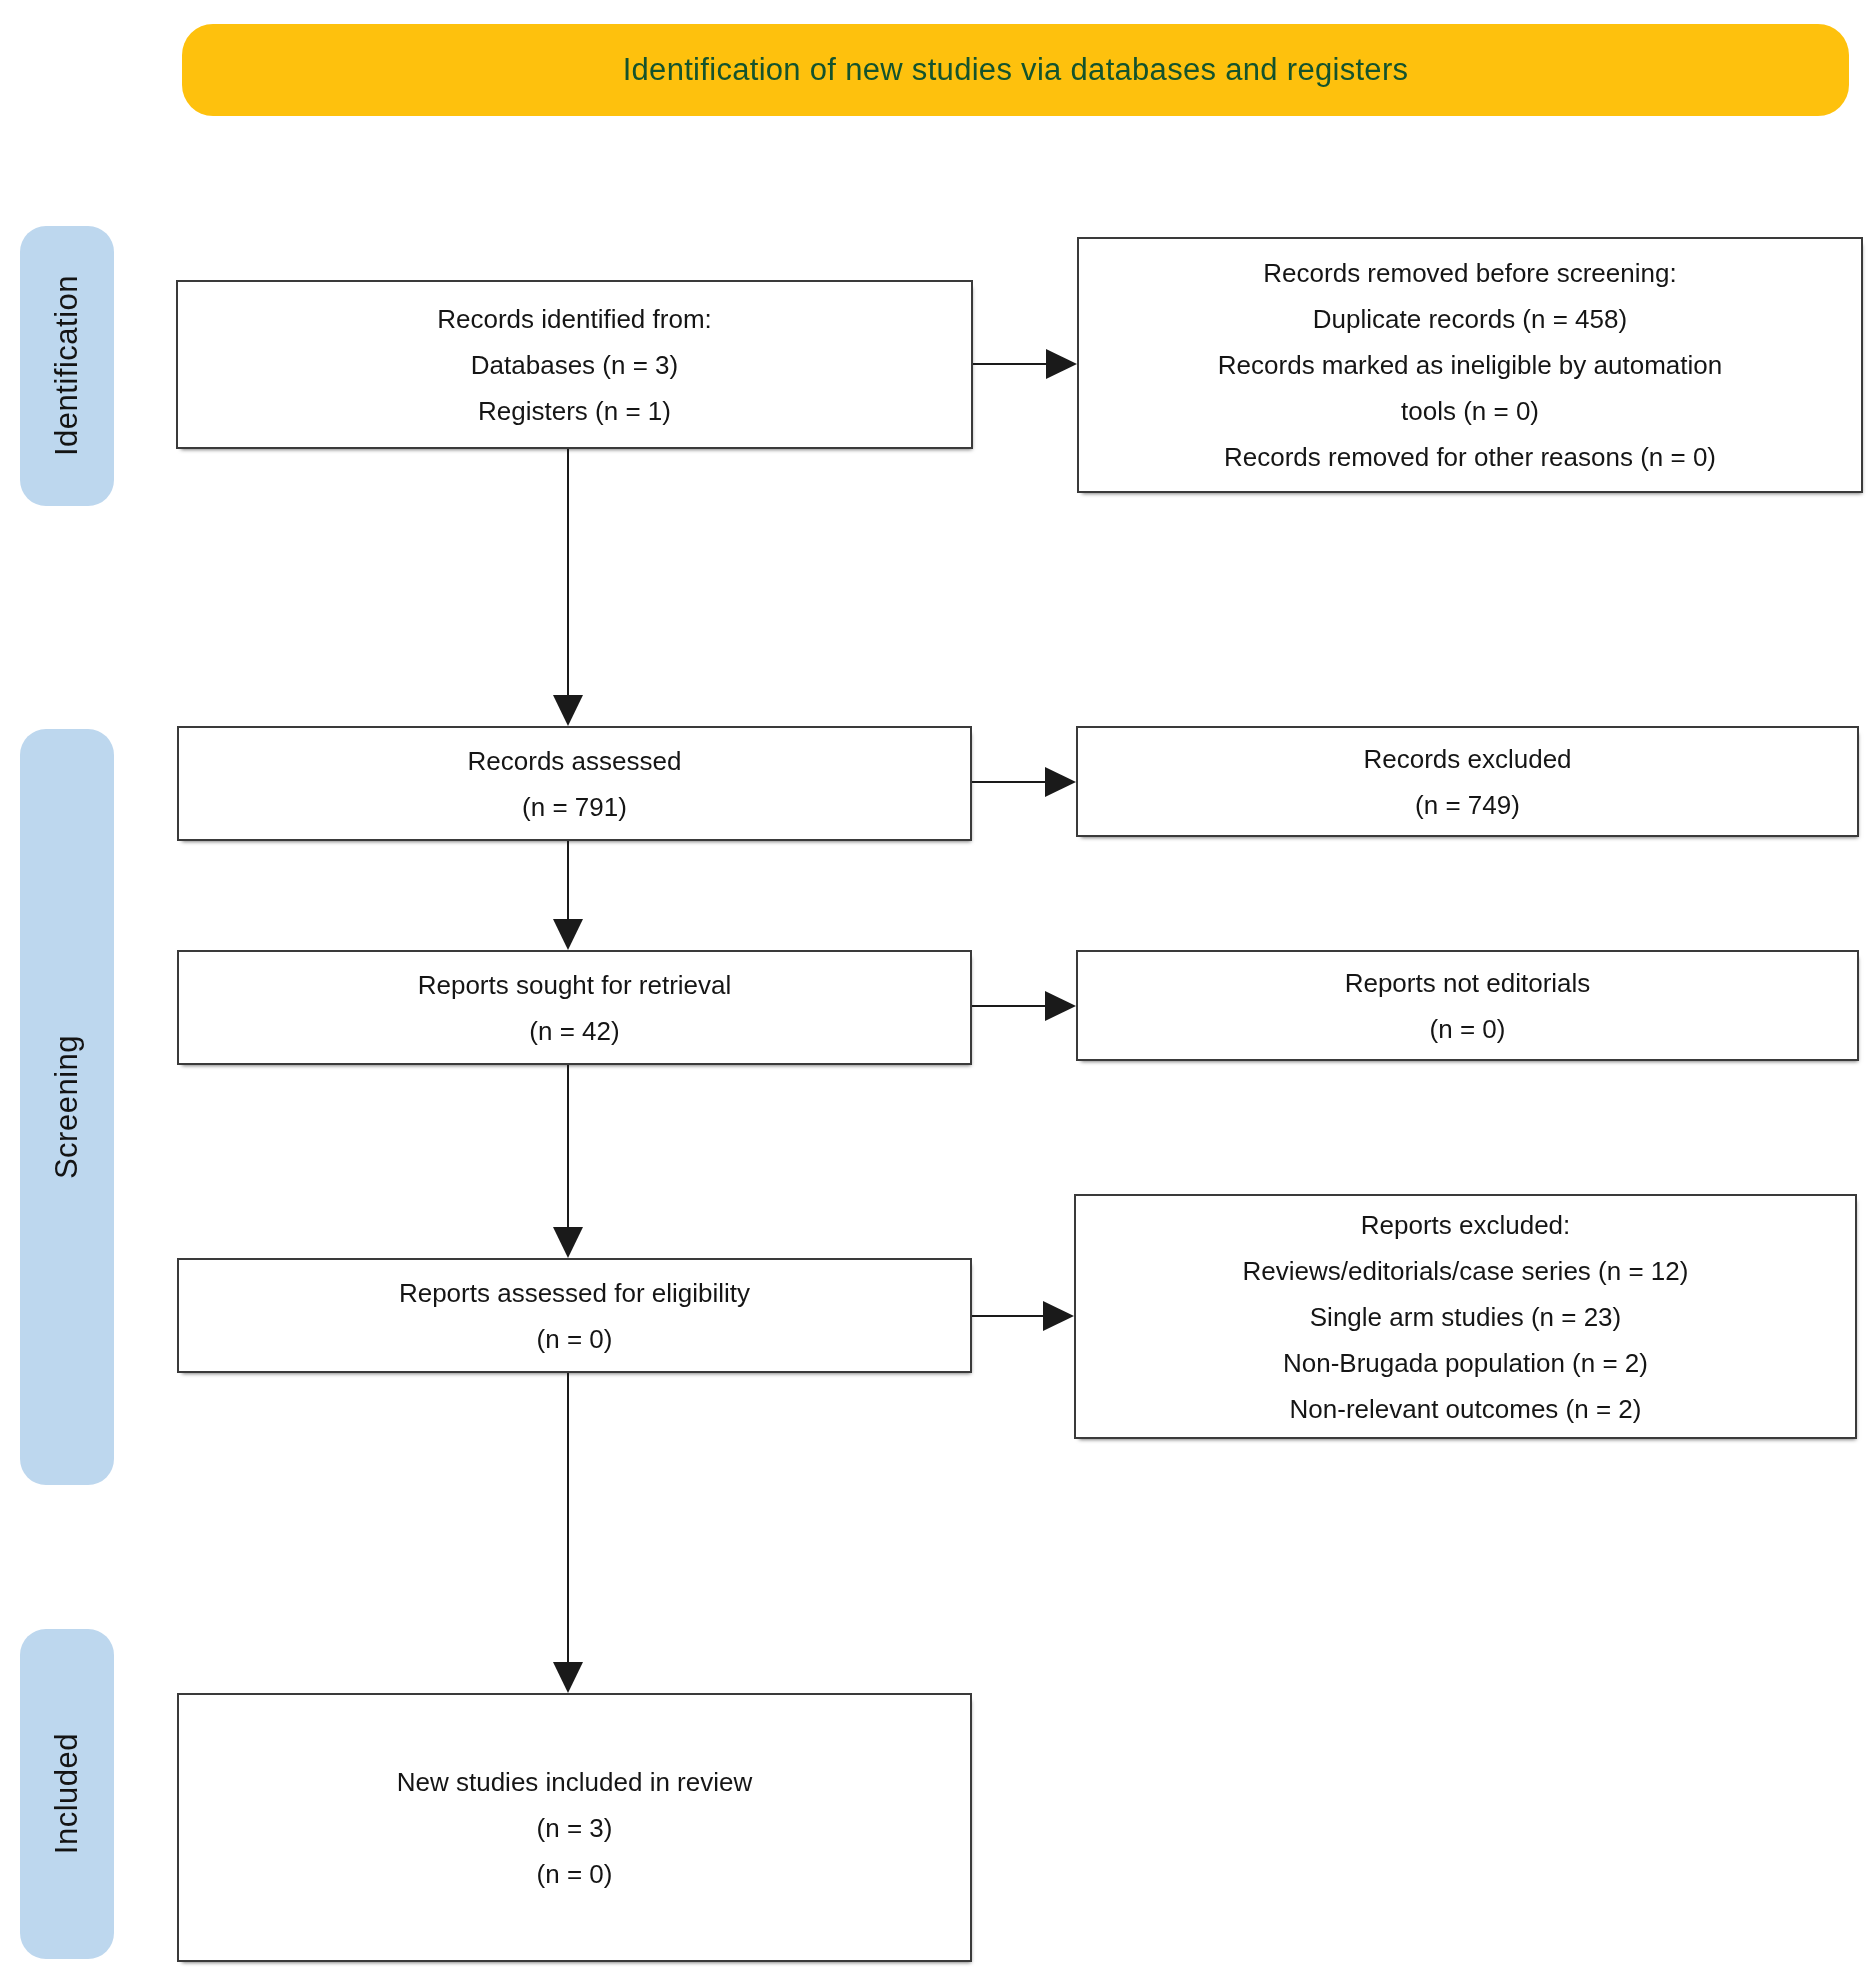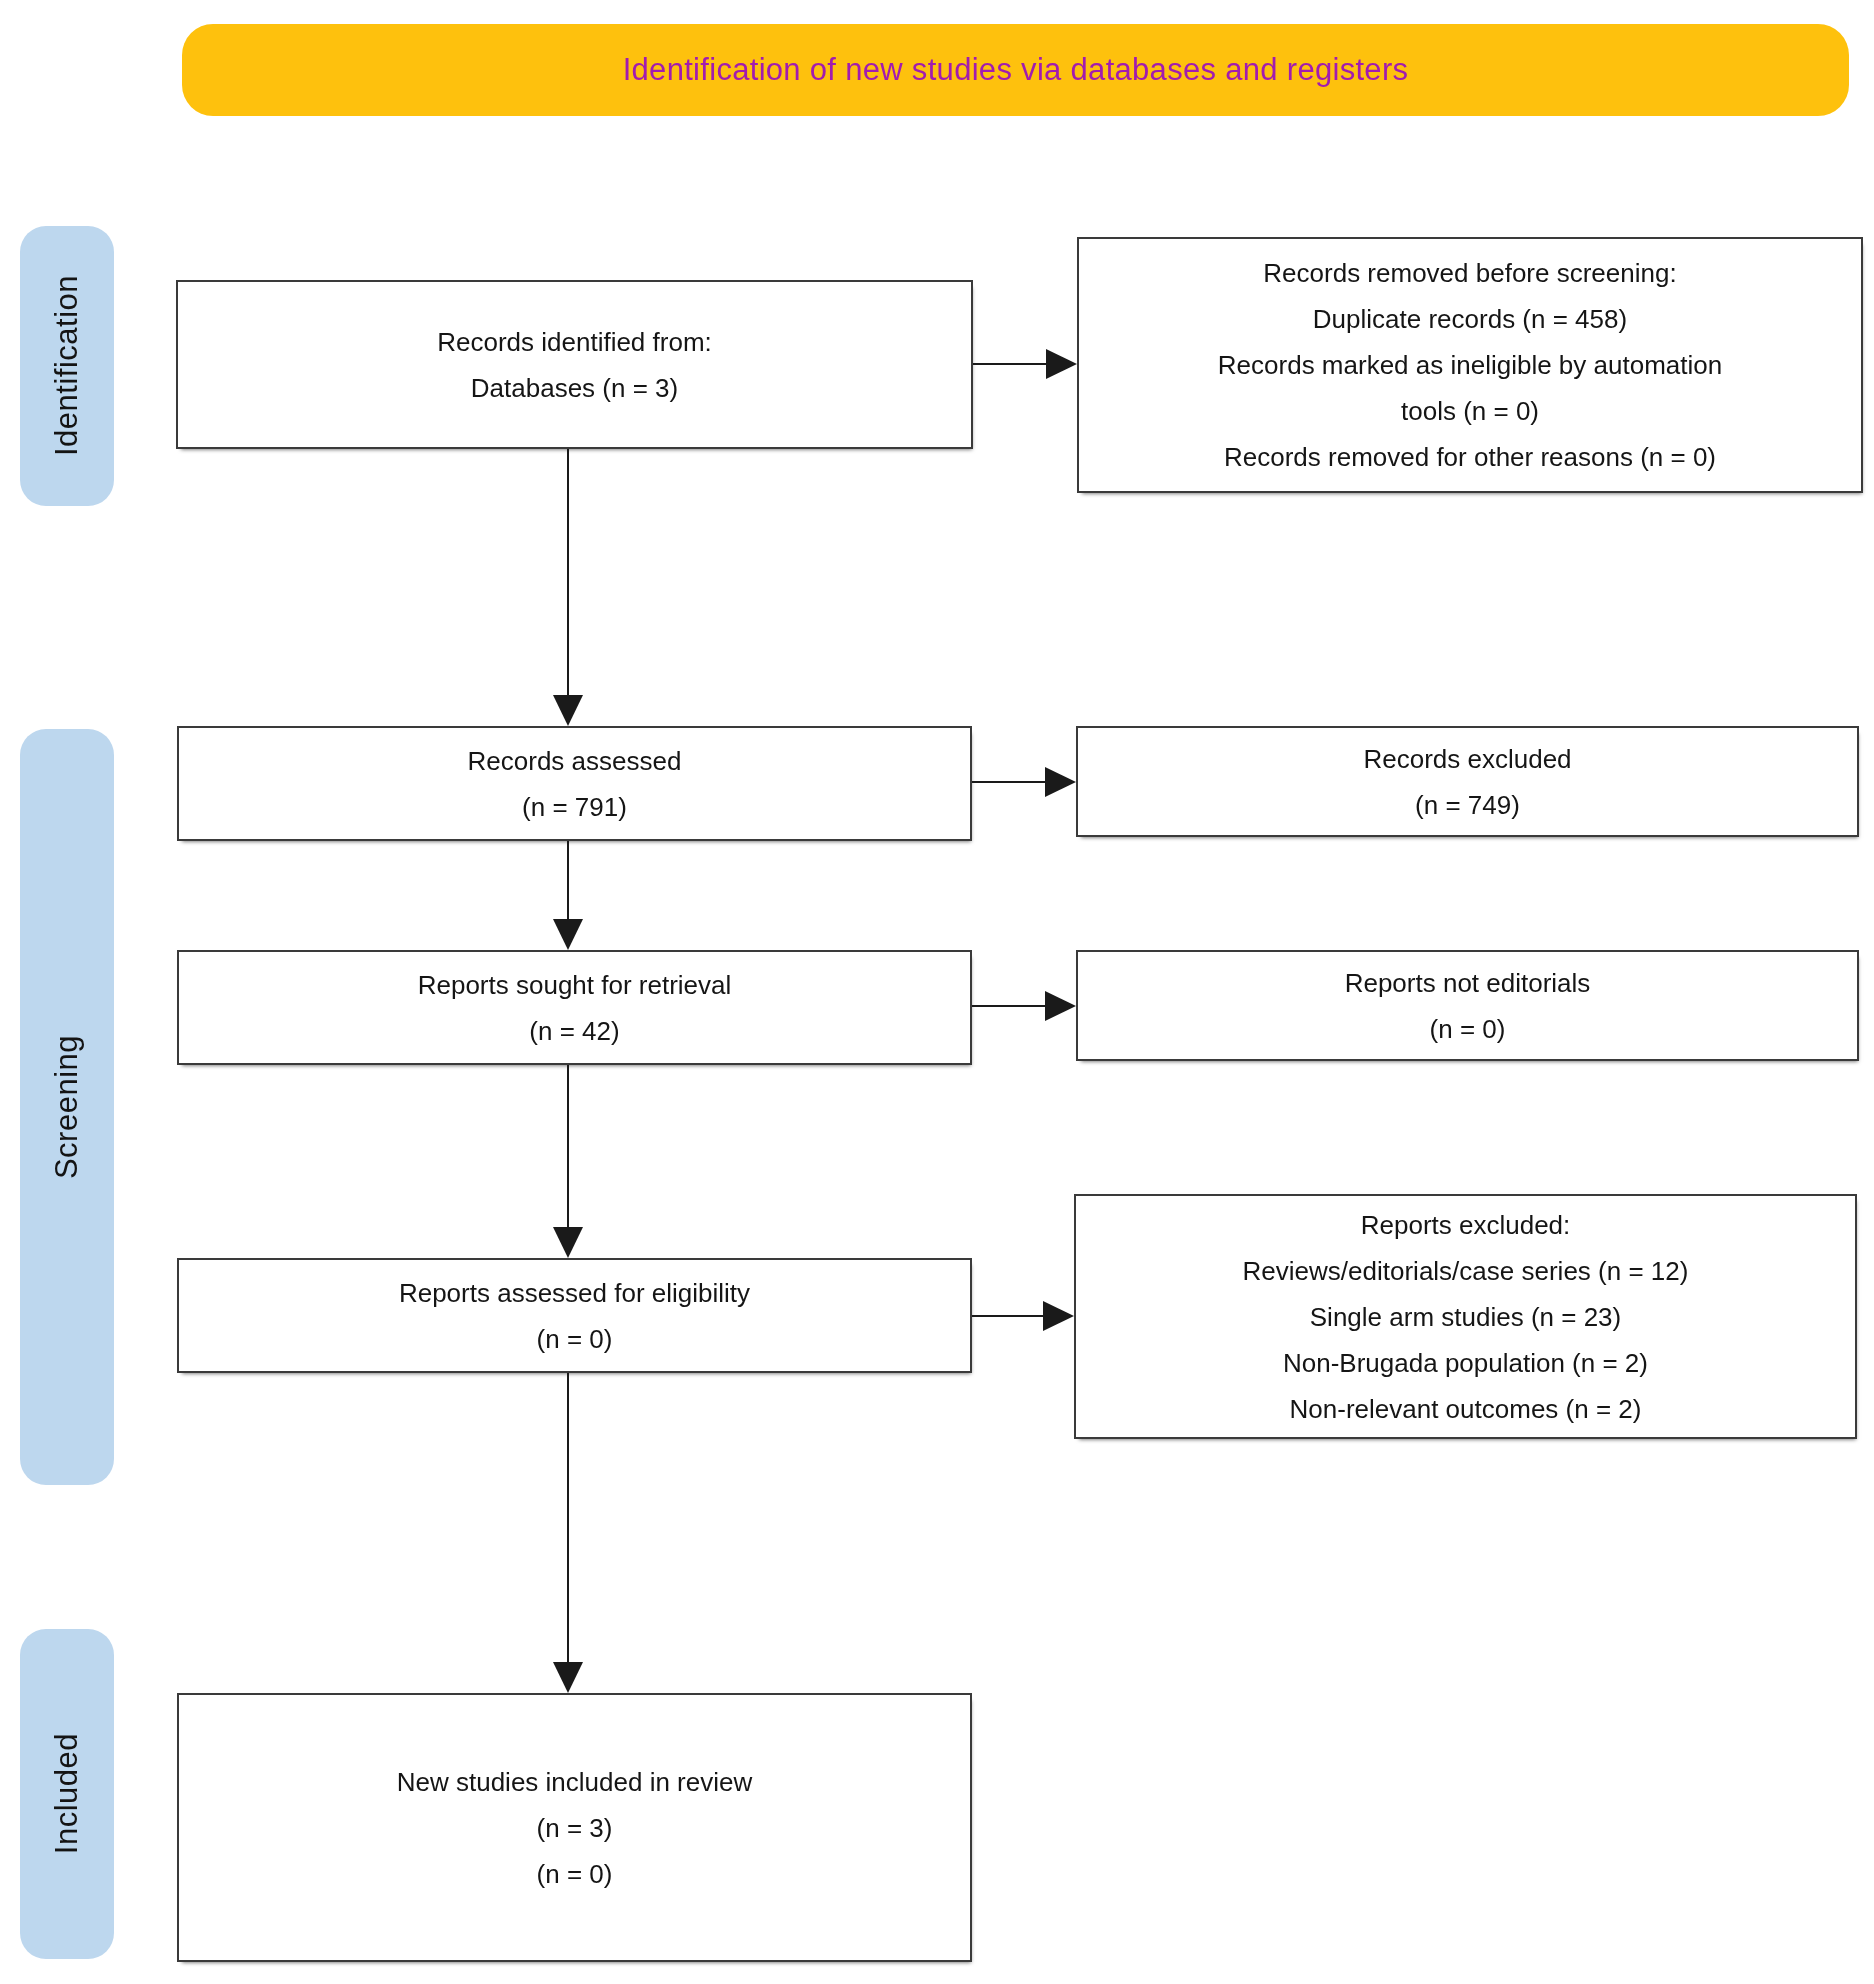--- a/index.html
+++ b/index.html
@@ -12,21 +12,21 @@
     color:#151515;
   }
   .banner{
     position:absolute;
     left:182px; top:24px;
     width:1667px; height:92px;
     border-radius:31px;
     display:flex; align-items:center; justify-content:center;
     font-size:31px;
     letter-spacing:0.3px;
-    color:#a21caf;
+    color:#14532d;
   }
   .stage-tab{
     position:absolute;
     left:20.4px; width:94px;
     border-radius:26px;
     display:flex; align-items:center; justify-content:center;
   }
   .stage-tab span{
     writing-mode:vertical-rl;
     transform:rotate(180deg);
@@ -115,20 +115,21 @@
     <span>Screening</span>
   </div>
   <div class="stage-tab tab-included" style="background: rgb(189, 215, 238);">
     <span>Included</span>
   </div>
 
   <div class="box box-records-identified">
     <div class="lines">
       <span>Records identified from:</span>
       <span>Databases (n = 3)</span>
+      <span>Registers (n = 1)</span>
     </div>
   </div>
 
   <div class="box box-records-screened">
     <div class="lines">
       <span>Records assessed</span>
       <span>(n = 791)</span>
     </div>
   </div>
 

